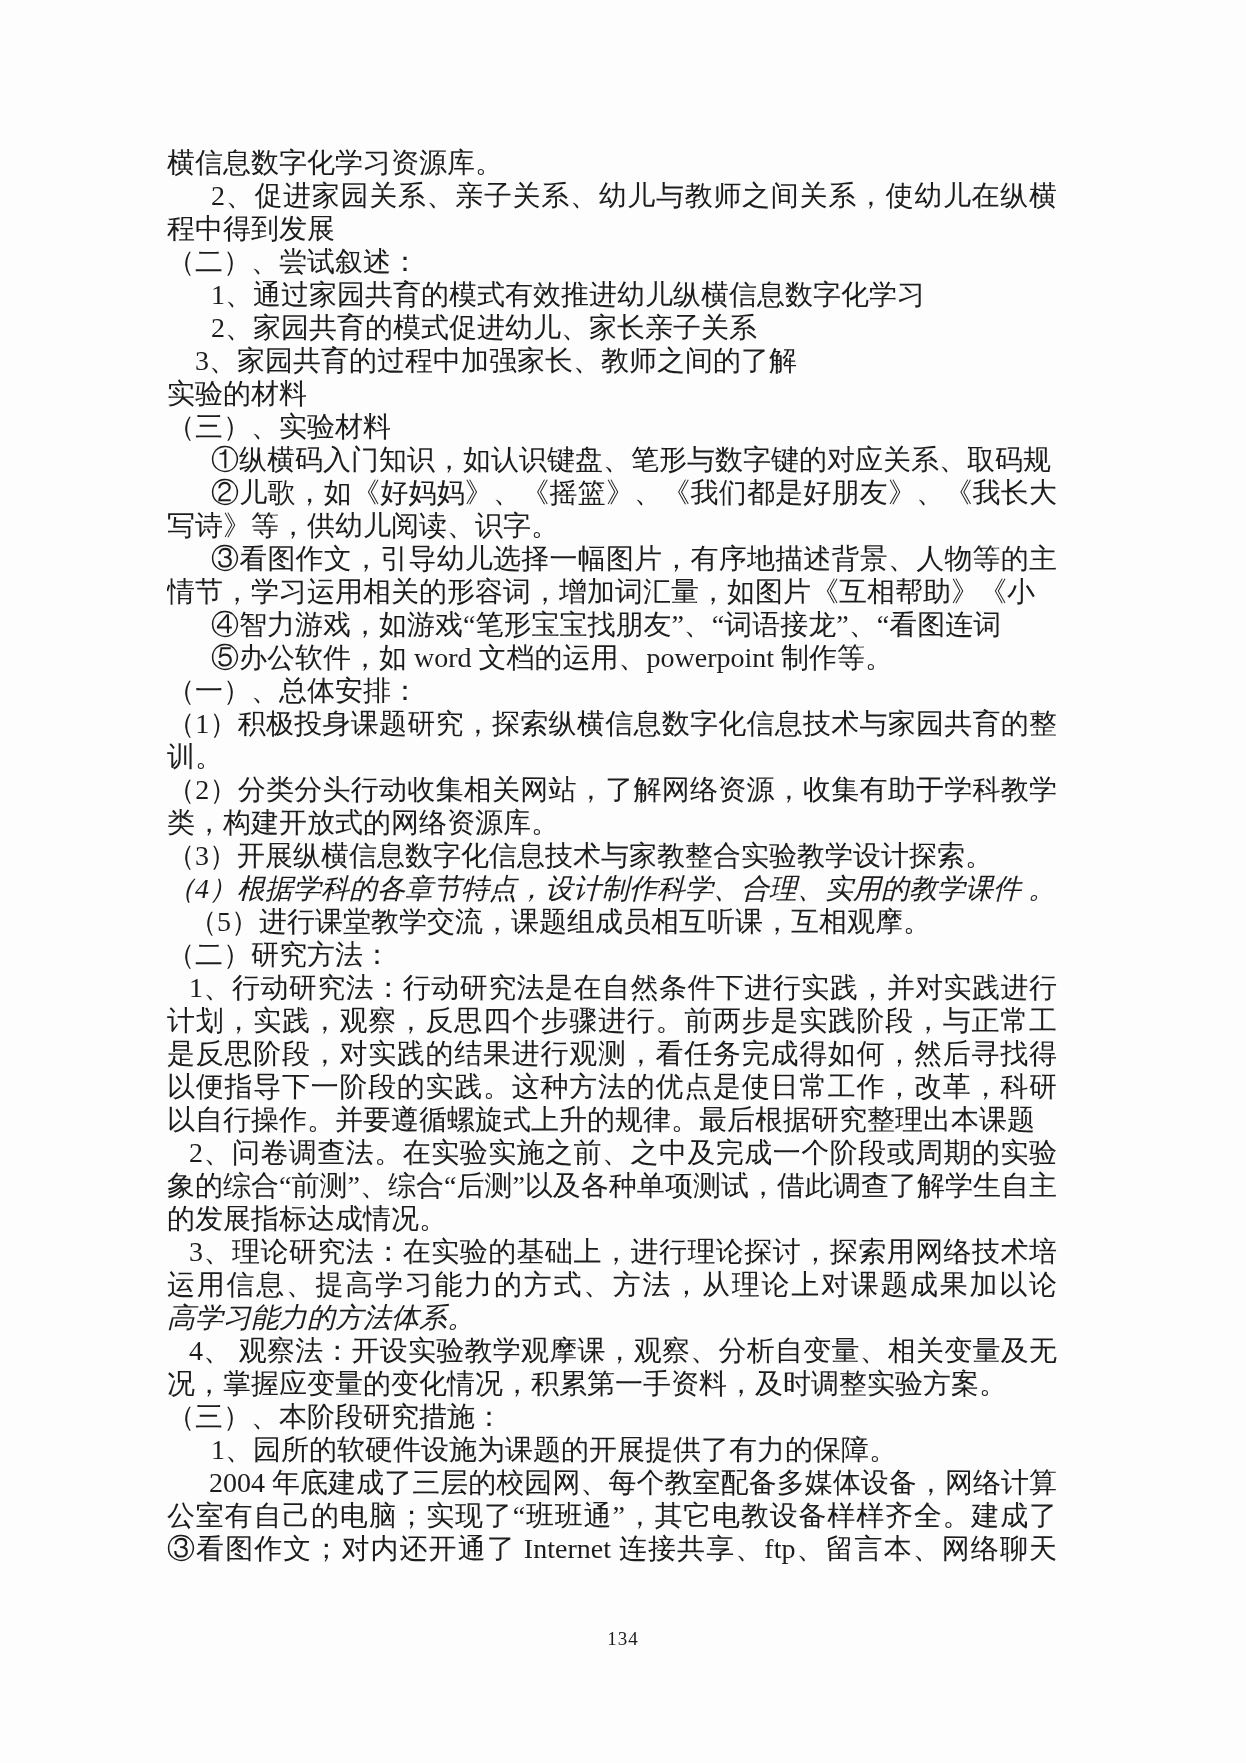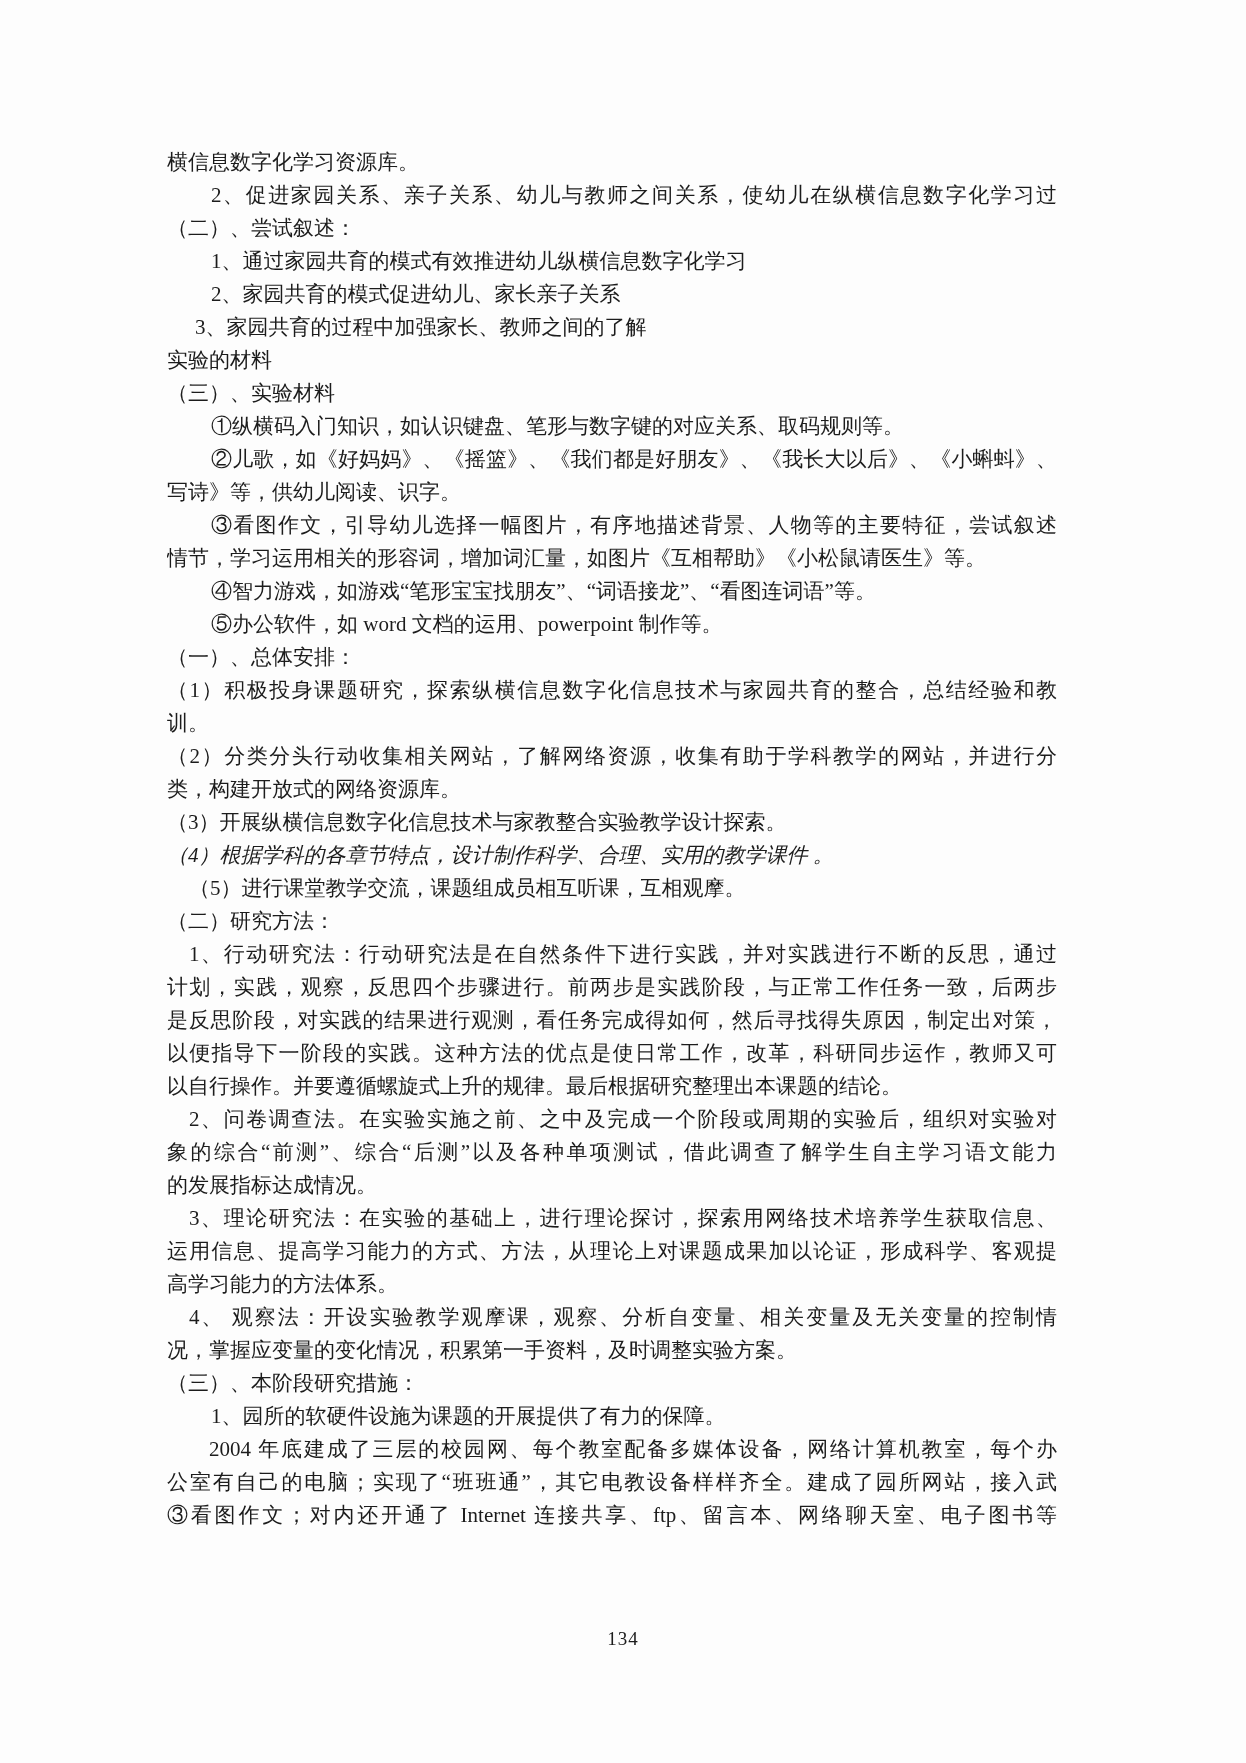--- a/index.html
+++ b/index.html
@@ -15,21 +15,21 @@
     box-sizing: border-box;
     padding: 146px 0 0 167px;
     font-family: "Liberation Serif", "DejaVu Serif", serif;
     color: #1c1c1c;
     overflow: hidden;
   }
   .content {
     width: 890px;
   }
   .line {
-    font-size: 21px;
+    font-size: 28px;
     line-height: 33px;
     height: 33px;
     overflow: hidden;
     text-align: left;
     white-space: normal;
     box-sizing: border-box;
   }
   .line.justify {
     text-align: justify;
     text-align-last: justify;
@@ -45,20 +45,21 @@
     color: #1c1c1c;
   }
 </style>
 </head>
 <body>
 
 <div class="page">
   <div class="content">
       <div class="line" style="padding-left: 0px;">横信息数字化学习资源库。</div>
       <div class="line justify" style="padding-left: 44px;">2、促进家园关系、亲子关系、幼儿与教师之间关系，使幼儿在纵横信息数字化学习过</div>
+      <div class="line" style="padding-left: 0px;">程中得到发展</div>
       <div class="line" style="padding-left: 0px;">（二）、尝试叙述：</div>
       <div class="line" style="padding-left: 44px;">1、通过家园共育的模式有效推进幼儿纵横信息数字化学习</div>
       <div class="line" style="padding-left: 44px;">2、家园共育的模式促进幼儿、家长亲子关系</div>
       <div class="line" style="padding-left: 28px;">3、家园共育的过程中加强家长、教师之间的了解</div>
       <div class="line" style="padding-left: 0px;">实验的材料</div>
       <div class="line" style="padding-left: 0px;">（三）、实验材料</div>
       <div class="line" style="padding-left: 44px;">①纵横码入门知识，如认识键盘、笔形与数字键的对应关系、取码规则等。</div>
       <div class="line justify" style="padding-left: 44px;">②儿歌，如《好妈妈》、《摇篮》、《我们都是好朋友》、《我长大以后》、《小蝌蚪》、《青蛙</div>
       <div class="line" style="padding-left: 0px;">写诗》等，供幼儿阅读、识字。</div>
       <div class="line justify" style="padding-left: 44px;">③看图作文，引导幼儿选择一幅图片，有序地描述背景、人物等的主要特征，尝试叙述</div>
@@ -77,21 +78,21 @@
       <div class="line justify" style="padding-left: 22px;">1、行动研究法：行动研究法是在自然条件下进行实践，并对实践进行不断的反思，通过</div>
       <div class="line justify" style="padding-left: 0px;">计划，实践，观察，反思四个步骤进行。前两步是实践阶段，与正常工作任务一致，后两步</div>
       <div class="line justify" style="padding-left: 0px;">是反思阶段，对实践的结果进行观测，看任务完成得如何，然后寻找得失原因，制定出对策，</div>
       <div class="line justify" style="padding-left: 0px;">以便指导下一阶段的实践。这种方法的优点是使日常工作，改革，科研同步运作，教师又可</div>
       <div class="line" style="padding-left: 0px;">以自行操作。并要遵循螺旋式上升的规律。最后根据研究整理出本课题的结论。</div>
       <div class="line justify" style="padding-left: 22px;">2、问卷调查法。在实验实施之前、之中及完成一个阶段或周期的实验后，组织对实验对</div>
       <div class="line justify" style="padding-left: 0px;">象的综合“前测”、综合“后测”以及各种单项测试，借此调查了解学生自主学习语文能力</div>
       <div class="line" style="padding-left: 0px;">的发展指标达成情况。</div>
       <div class="line justify" style="padding-left: 22px;">3、理论研究法：在实验的基础上，进行理论探讨，探索用网络技术培养学生获取信息、</div>
       <div class="line justify" style="padding-left: 0px;">运用信息、提高学习能力的方式、方法，从理论上对课题成果加以论证，形成科学、客观提</div>
-      <div class="line" style="padding-left: 0px;">高学习能力的方法体系。</div>
+      <div class="line" style="padding-left: 0px; font-style: italic;">高学习能力的方法体系。</div>
       <div class="line justify" style="padding-left: 22px;">4、 观察法：开设实验教学观摩课，观察、分析自变量、相关变量及无关变量的控制情</div>
       <div class="line" style="padding-left: 0px;">况，掌握应变量的变化情况，积累第一手资料，及时调整实验方案。</div>
       <div class="line" style="padding-left: 0px;">（三）、本阶段研究措施：</div>
       <div class="line" style="padding-left: 44px;">1、园所的软硬件设施为课题的开展提供了有力的保障。</div>
       <div class="line justify" style="padding-left: 42px;">2004 年底建成了三层的校园网、每个教室配备多媒体设备，网络计算机教室，每个办</div>
       <div class="line justify" style="padding-left: 0px;">公室有自己的电脑；实现了“班班通”，其它电教设备样样齐全。建成了园所网站，接入武</div>
       <div class="line justify" style="padding-left: 0px;">③看图作文；对内还开通了 Internet 连接共享、ftp、留言本、网络聊天室、电子图书等</div>
     </div>
   <div class="page-number">134</div>
 </div>

